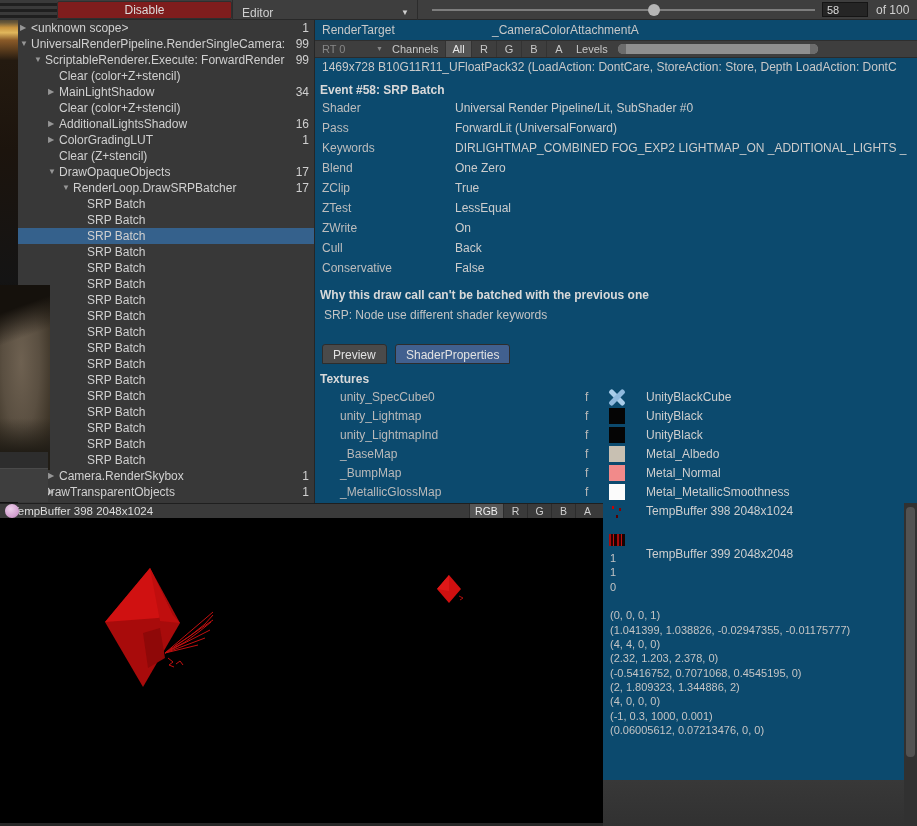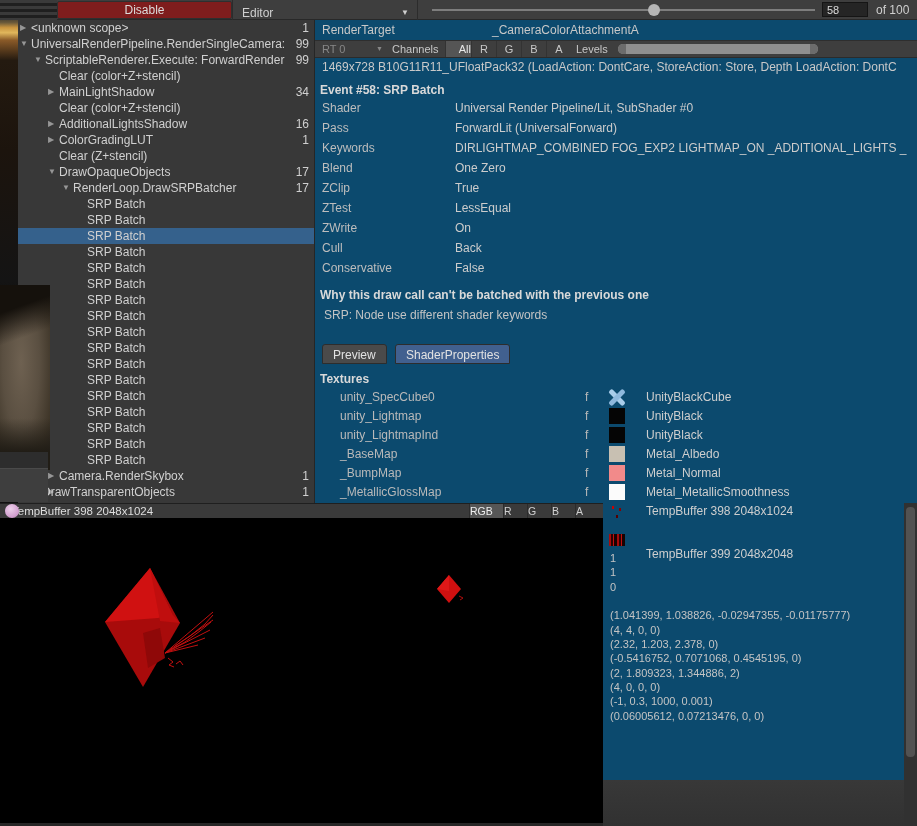--- a/index.html
+++ b/index.html
@@ -95,21 +95,21 @@
   #vscrollbar .vthumb{position:absolute;left:2px;top:4px;width:9px;height:250px;background:#525252;border-radius:4px;}
 
   
   #preview-panel{position:absolute;left:0;top:503px;width:603px;height:323px;z-index:6;
                  border-right:1px solid #6e6e6e;}
   #preview-header{position:absolute;left:0;top:0;width:603px;height:15px;background:#3a3a3a;
                   border-top:1px solid #1f1f1f;}
   #preview-title{position:absolute;left:12px;top:1px;color:#dedede;font-size:11.5px;}
   #preview-icon{position:absolute;left:5px;top:0px;width:14px;height:14px;border-radius:50%;
                 background:radial-gradient(circle at 40% 35%,#ecd0ea,#d5a3d2 60%,#b47fb2);}
-  .pchbtn{position:absolute;top:0;height:15px;line-height:15px;font-size:10.5px;
+  .pchbtn{position:absolute;top:0;height:15px;line-height:15px;text-align:center;font-size:10.5px;
           color:#d0d0d0;border-left:1px solid #2c2c2c;}
   .pchbtn.sel{background:#565656;color:#eee;}
   #viewport{position:absolute;left:0;top:15px;width:603px;height:305px;background:#000;}
   #preview-footer{position:absolute;left:0;top:320px;width:603px;height:3px;background:#262626;}
 
   
   .bgbit{position:absolute;z-index:5;}
   #bg-strip{left:0;top:0;width:18px;height:503px;
     background:linear-gradient(180deg,#2a2a2a 0,#262626 3%,#6b5a3a 4.5%,#c9953f 5.5%,#e0b75c 6.5%,
       #8a5a28 8%,#241a10 12%,#1c140d 30%,#141414 56%,#0e0e0e 62%,#3a332a 66%,#171310 72%,#191511 90%,#101010 100%);}
@@ -258,21 +258,21 @@
 
   <div id="right-panel">
     <div id="rt-row">
       <span class="k">RenderTarget</span>
       <span class="v">_CameraColorAttachmentA</span>
     </div>
     <div id="rt-toolbar">
       <span id="rt-dd">RT 0</span>
       <span id="rt-dd-chev">▼</span>
       <span id="channels-lbl">Channels</span>
-      <span id="rt-channels"><span class="chbtn sel" style="left: 130px; width: 26px; text-align: right;">All</span><span class="chbtn" style="left: 156px; width: 25px;">R</span><span class="chbtn" style="left: 181px; width: 25px;">G</span><span class="chbtn" style="left: 206px; width: 25px;">B</span><span class="chbtn" style="left: 231px; width: 25px;">A</span></span>
+      <span id="rt-channels"><span class="chbtn sel" style="left: 130px; width: 26px;">All</span><span class="chbtn" style="left: 156px; width: 25px;">R</span><span class="chbtn" style="left: 181px; width: 25px;">G</span><span class="chbtn" style="left: 206px; width: 25px;">B</span><span class="chbtn" style="left: 231px; width: 25px;">A</span></span>
       <span id="levels-lbl">Levels</span>
       <div id="levels-slider">
         <div class="cap l"></div>
         <div class="cap r"></div>
       </div>
     </div>
     <div id="buffer-info">1469x728 B10G11R11_UFloatPack32 (LoadAction: DontCare, StoreAction: Store, Depth LoadAction: DontC</div>
     <div id="event-title">Event #58: SRP Batch</div>
     <div id="kv-rows">
         <div class="kv" style="top: 81px;">
@@ -352,20 +352,21 @@
           <span class="val">Metal_MetallicSmoothness</span>
         </div>
         <div class="texrow" style="top: 482px;"><span class="nm"></span><span class="fl"></span><span class="thumb t-tb398"></span><span class="val">TempBuffer 398 2048x1024</span></div>
         <div class="texrow" style="top: 525px;"><span class="nm"></span><span class="fl"></span><span class="thumb t-tb399"></span><span class="val">TempBuffer 399 2048x2048</span></div>
       </div>
     <div id="values-block">
         <div>1</div>
         <div>1</div>
         <div>0</div>
         <div></div>
+        <div>(0, 0, 0, 1)</div>
         <div>(1.041399, 1.038826, -0.02947355, -0.01175777)</div>
         <div>(4, 4, 0, 0)</div>
         <div>(2.32, 1.203, 2.378, 0)</div>
         <div>(-0.5416752, 0.7071068, 0.4545195, 0)</div>
         <div>(2, 1.809323, 1.344886, 2)</div>
         <div>(4, 0, 0, 0)</div>
         <div>(-1, 0.3, 1000, 0.001)</div>
         <div>(0.06005612, 0.07213476, 0, 0)</div>
       </div>
     <div id="right-bottom-fade"></div>

